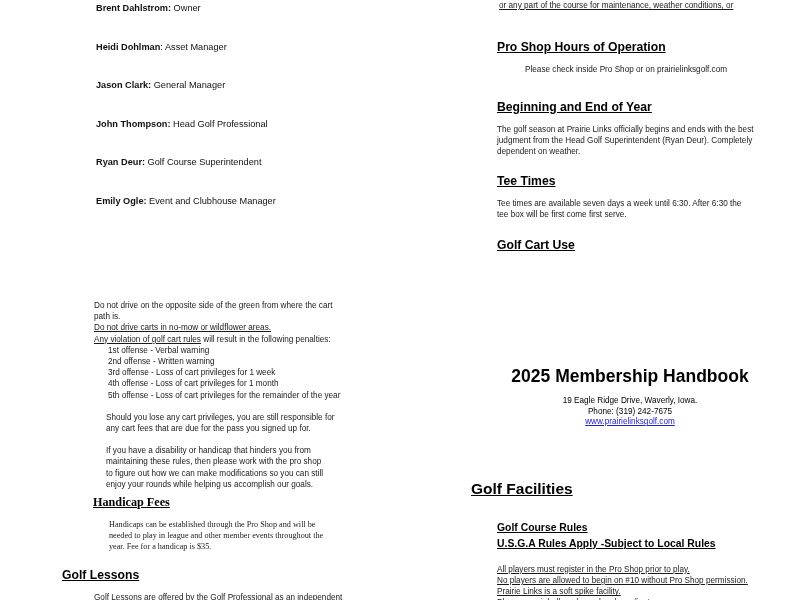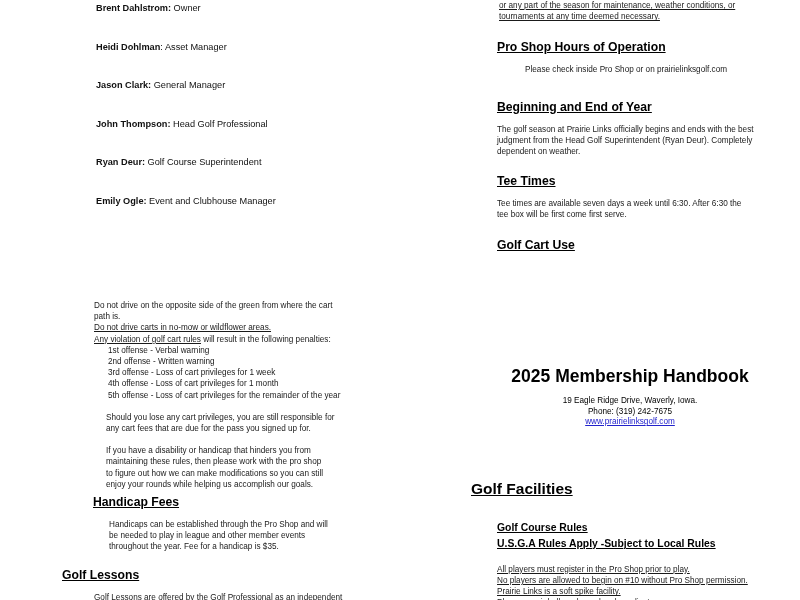--- a/index.html
+++ b/index.html
@@ -115,33 +115,32 @@
     <p class="pl ind1">2nd offense - Written warning</p>
     <p class="pl ind1">3rd offense - Loss of cart privileges for 1 week</p>
     <p class="pl ind1">4th offense - Loss of cart privileges for 1 month</p>
     <p class="pl ind1">5th offense - Loss of cart privileges for the remainder of the year</p>
     <div class="gap"></div>
     <p class="pl ind2" style="width:238px;">Should you lose any cart privileges, you are still responsible for any cart fees that are due for the pass you signed up for.</p>
     <div class="gap"></div>
     <p class="pl ind2" style="width:224px;">If you have a disability or handicap that hinders you from maintaining these rules, then please work with the pro shop to figure out how we can make modifications so you can still enjoy your rounds while helping us accomplish our goals.</p>
   </div>
 
-  <div class="blk" style="left:93px; top:495px; width:260px;">
+  <div class="blk" style="left:93px; top:495px; width:260px;font-family:Liberation Serif, serif;">
     <div class="heading">Handicap Fees</div>
     <p class="pl body-txt" style="margin-top:9px; margin-left:16px; width:226px;">Handicaps can be established through the Pro Shop and will be needed to play in league and other member events throughout the year.  Fee for a handicap is $35.</p>
   </div>
 
   <div class="blk" style="left:62px; top:568px; width:300px;">
     <div class="heading">Golf Lessons</div>
     <p class="pl body-txt" style="margin-top:9px; margin-left:32px; width:268px;">Golf Lessons are offered by the Golf Professional as an independent</p>
   </div>
 
   <div class="blk body-txt" style="left:499px; top:0px; width:260px;">
-    <p class="pl u">or any part of the season for maintenance, weather conditions, or</p>
-    <p class="pl u">tournaments at any time deemed necessary.</p>
+    <p class="pl u">or any part of the course for maintenance, weather conditions, or</p>
   </div>
 
   <div class="blk" style="left:497px; top:40px; width:290px;">
     <div class="heading">Pro Shop Hours of Operation</div>
     <p class="pl body-txt" style="margin-top:9px; width:280px;padding-left:28px;">Please check inside Pro Shop or on prairielinksgolf.com</p>
   </div>
 
   <div class="blk" style="left:497px; top:100px; width:292px;">
     <div class="heading">Beginning and End of Year</div>
     <p class="pl body-txt" style="margin-top:9px; width:292px;">The golf season at Prairie Links officially begins and ends with the best judgment from the Head Golf Superintendent (Ryan Deur).  Completely dependent on weather.</p>

